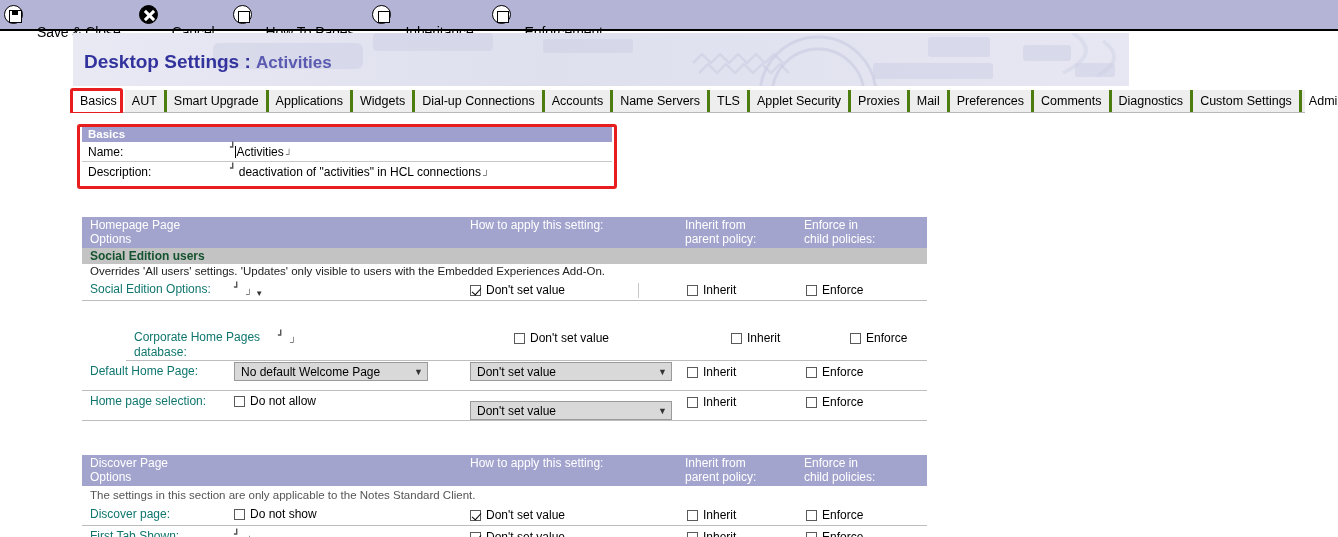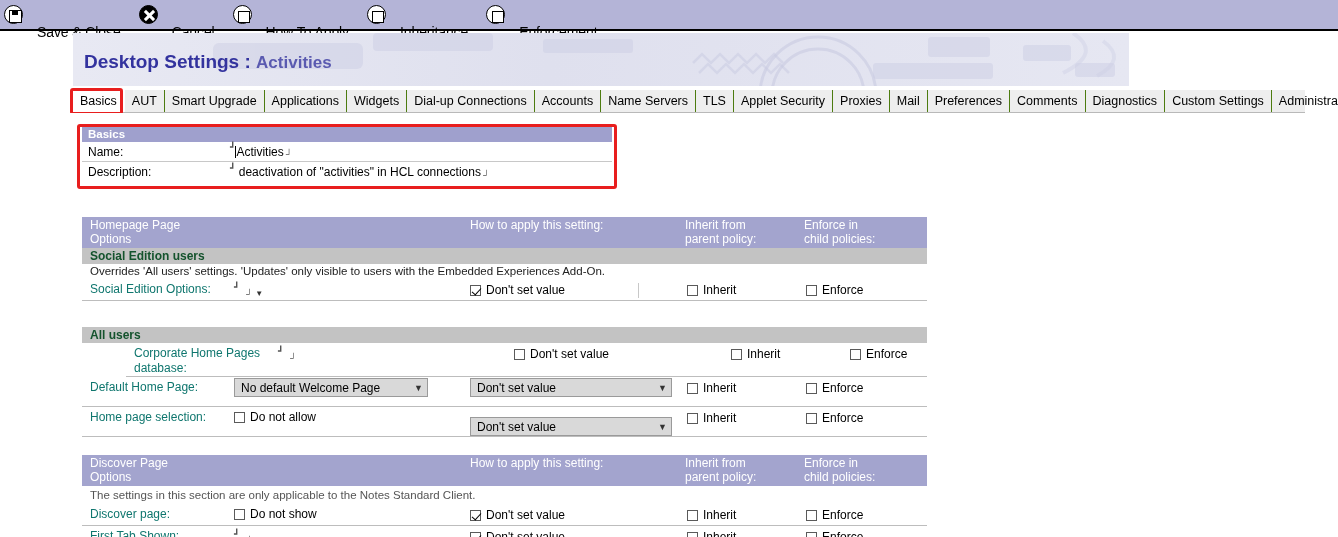--- a/index.html
+++ b/index.html
@@ -86,21 +86,21 @@
     width: 1232px; height: 23px;
     background: #eeeeee;
     border-bottom: 1px solid #b9b9b9;
     display: flex; align-items: stretch;
     font-size: 12.5px;
   }
   .tab {
     display: flex; align-items: center;
     padding: 0 7px;
     color: #000;
-    border-right: 1px solid #4d7c0f;
+    border-right: 3px solid #4d7c0f;
     white-space: nowrap;
     cursor: default;
   }
   .tab.selected {
     background: #ffffff;
     border-right: 1px solid #ffffff;
   }
   .tab-spacer { flex: 1 1 auto; background: #ffffff; }
 
   
@@ -255,21 +255,21 @@
           <span class="b1"></span>
           <span class="b2"></span>
         </span>
     </span>
     <span class="tb-label">Cancel</span>
   </div>
   <div class="tb-item">
     <span class="ic">
       <span class="ic-ring ic-sq"></span>
     </span>
-    <span class="tb-label">How To Apply</span>
+    <span class="tb-label">How To Pages</span>
   </div>
   <div class="tb-item">
     <span class="ic">
       <span class="ic-ring ic-sq"></span>
     </span>
     <span class="tb-label">Inheritance</span>
   </div>
   <div class="tb-item">
     <span class="ic">
       <span class="ic-ring ic-sq"></span>
@@ -435,21 +435,20 @@
         <span class="cb-text">Inherit</span>
       </div>
       <div class="c-enf">
         <span class="cb"></span>
         <span class="cb-text">Enforce</span>
       </div>
     </div>
 
     <div style="height:26px;"></div>
 
-    <div class="sub-bar">All users</div>
 
     <div class="srow h34">
       <div class="c-label">
         <div>Corporate Home Pages</div>
         <div>database:</div>
       </div>
       <div class="c-field">
         <span class="mk mk-l">┛</span>&nbsp;<span class="mk mk-r">┘</span>
       </div>
       <div class="c-apply">

